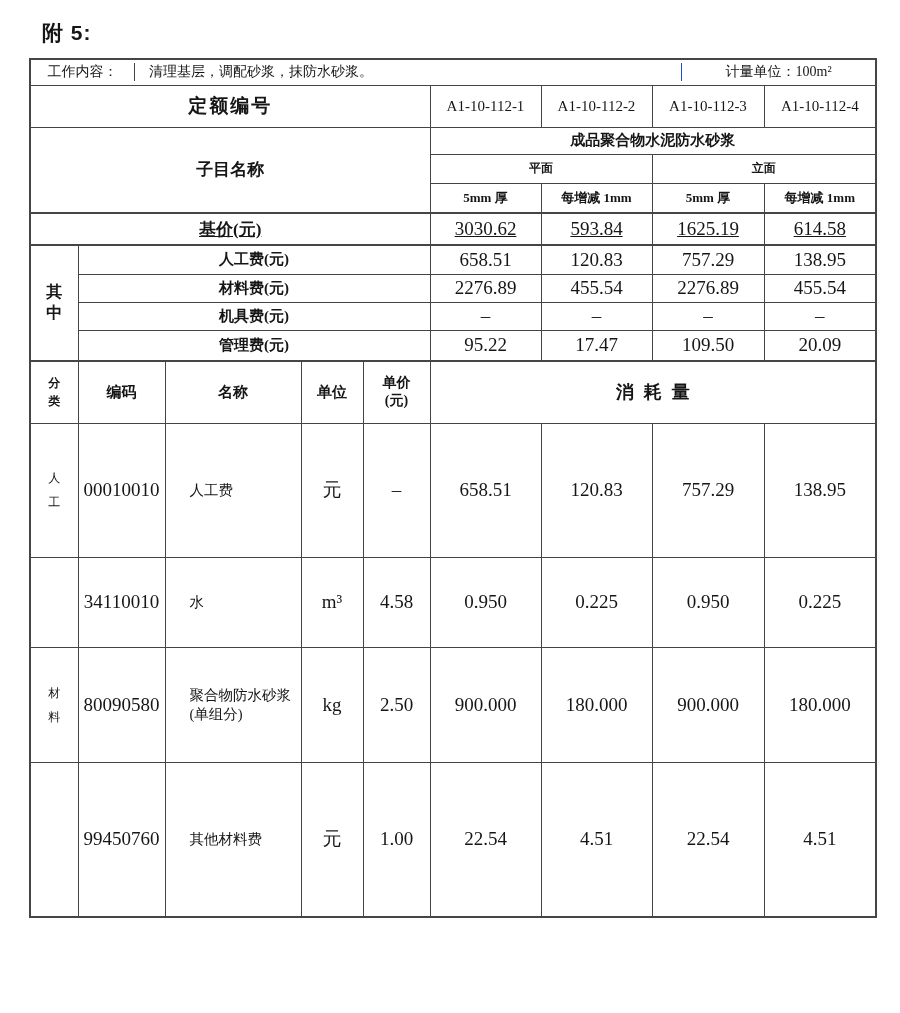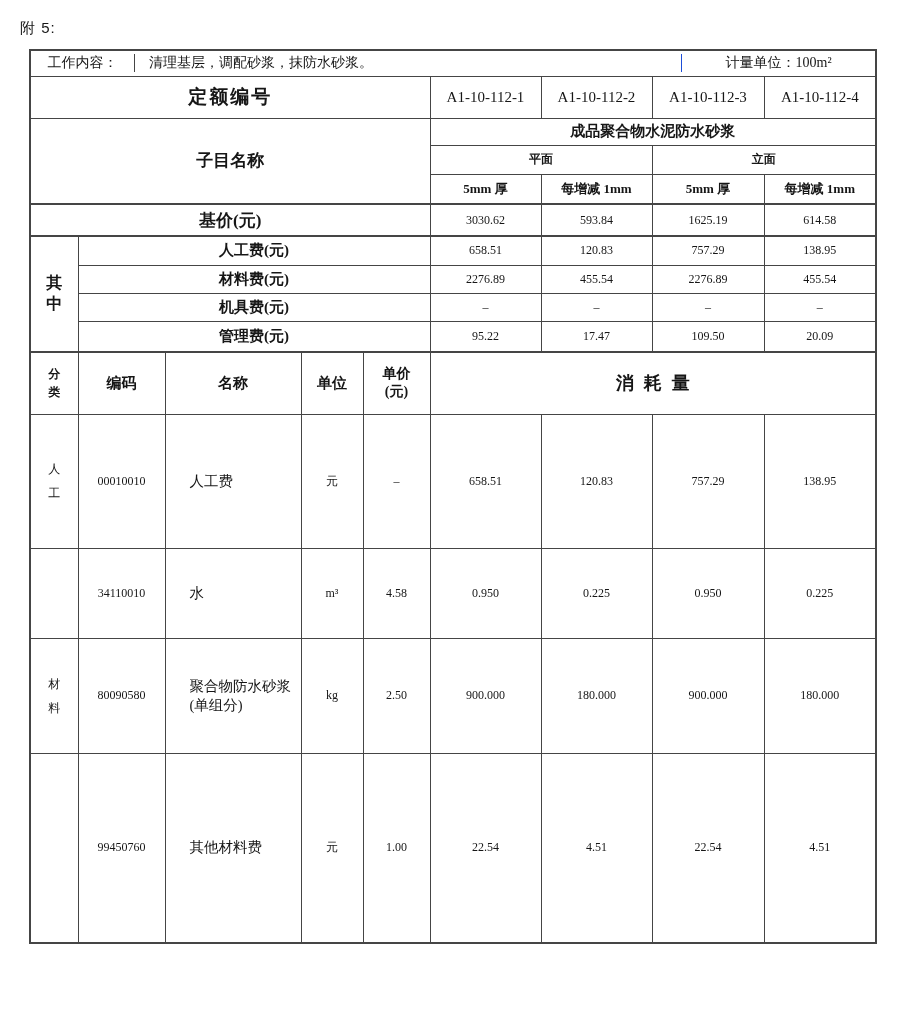--- a/index.html
+++ b/index.html
@@ -1,43 +1,43 @@
 <!DOCTYPE html>
 <html><head>
 <meta charset="utf-8">
 <style>
   * { box-sizing: border-box; }
   html,body { margin:0; padding:0; background:#ffffff; color:#161616; }
   body { width:900px; height:1013px; font-family:"Liberation Serif","DejaVu Serif",serif; }
-  .title { margin:19px 0 11px 20px; font-family:"Liberation Sans","DejaVu Sans",sans-serif;
-           font-weight:normal; font-size:15px; letter-spacing:1px; }
+  .title { margin:19px 0 11px 42px; font-family:"Liberation Sans","DejaVu Sans",sans-serif;
+           font-weight:bold; font-size:21px; letter-spacing:1px; }
   table.quota { border-collapse:collapse; table-layout:fixed; width:846px; margin-left:29px;
                 border:2px solid #454545; }
   td { border:1px solid #454545; text-align:center; vertical-align:middle;
        padding:0; font-size:14px; overflow:hidden; }
   .p0 { padding:0; }
   .row1 { display:flex; height:100%; align-items:stretch; font-size:14px;text-align:center; }
   .r1a { width:104px; display:flex; align-items:center; justify-content:center;
          border-right:1px solid #454545; }
   .r1b { flex:1; display:flex; align-items:center; padding-left:14px;
          border-right:1px solid #1d4ed8; }
   .r1c { width:193px; display:flex; align-items:center; justify-content:center; }
   .hdr  { font-weight:bold; }
   .fs13 { font-size:13px; }
   .fs15 { font-size:15px; }
   .fs16 { font-size:12px; }
   .fs17 { font-size:17px;margin-left:7px; }
   .fs19 { font-size:19px; letter-spacing:2px; }
   .code { font-size:15px; }
-  .val  { font-size:12px; }
+  .val  { font-size:19px; }
   .name { text-align:left; padding-left:24px; font-size:14.5px; }
   .pre  { white-space:pre-line; }
   .sp   { letter-spacing:0.55em; text-indent:0.55em; font-size:18px; }
   .bt2  { border-top:2px solid #454545; }
-  .bb2  { border-bottom:2px solid #454545; }
+  .bb2  { border-bottom:2px solid #454545;text-decoration:underline; }
   .stack { display:inline-block; width:1.1em; word-break:break-all; font-size:12px; }
   .lh15 { line-height:1.55; }
   .lh2  { line-height:2.0; }
   .vspread { display:flex; flex-direction:column; justify-content:space-evenly;
              align-items:center; height:100%; font-weight:bold; font-size:16px; }
 </style>
 </head>
 <body>
 
 <div class="title">附 5:</div>
@@ -169,21 +169,21 @@
     <td class="val">80090580</td>
     <td class="name pre">聚合物防水砂浆
 (单组分)</td>
     <td class="val">kg</td>
     <td class="val">2.50</td>
     <td class="val">900.000</td>
     <td class="val">180.000</td>
     <td class="val">900.000</td>
     <td class="val">180.000</td>
   </tr>
-  <tr style="height:190px">
+  <tr style="height:155px">
     <td><span class="stack lh2"></span></td>
     <td class="val">99450760</td>
     <td class="name pre">其他材料费</td>
     <td class="val">元</td>
     <td class="val">1.00</td>
     <td class="val">22.54</td>
     <td class="val">4.51</td>
     <td class="val">22.54</td>
     <td class="val">4.51</td>
   </tr>

